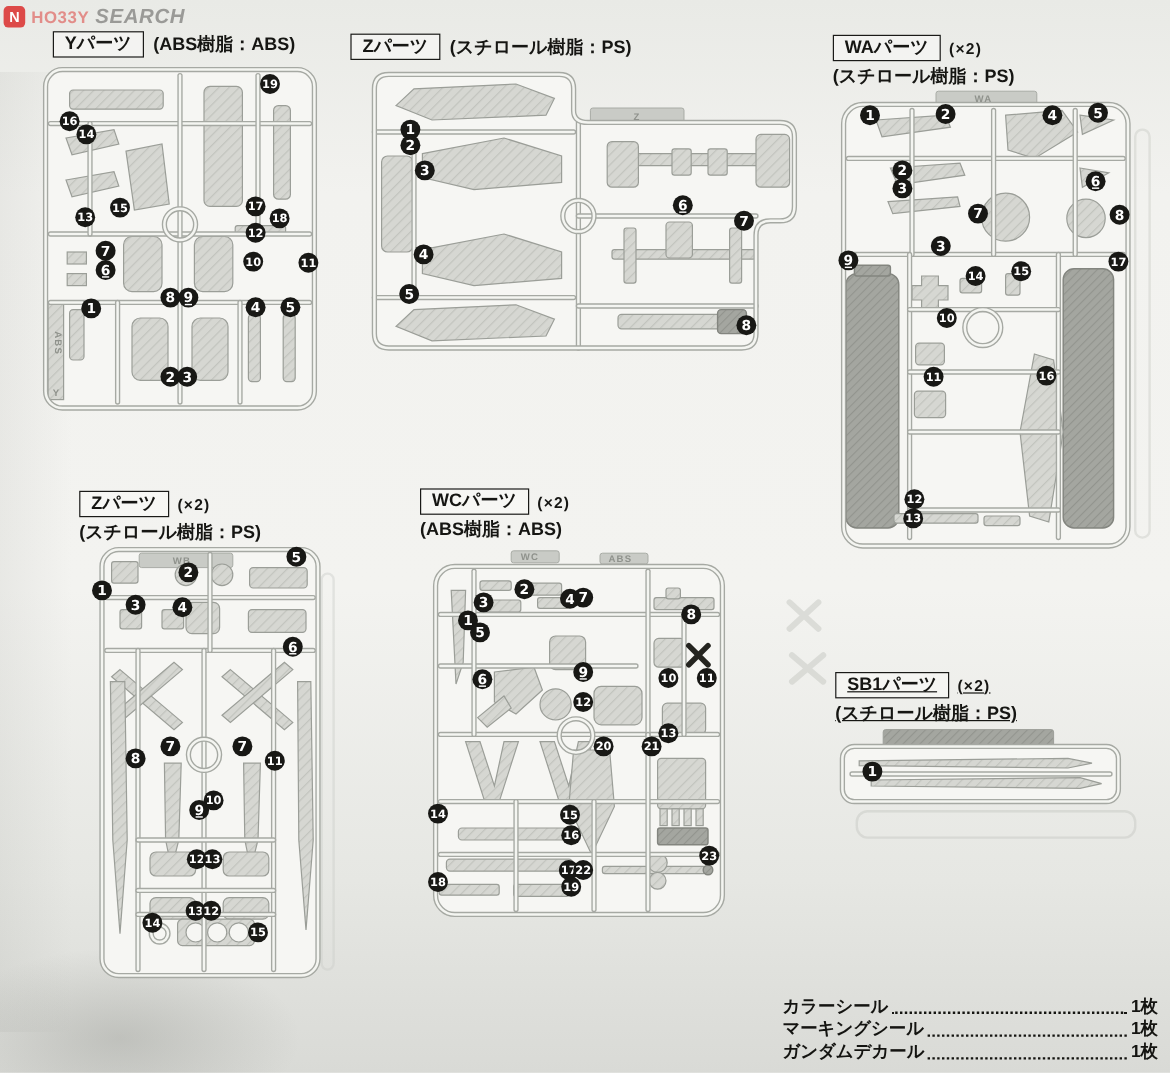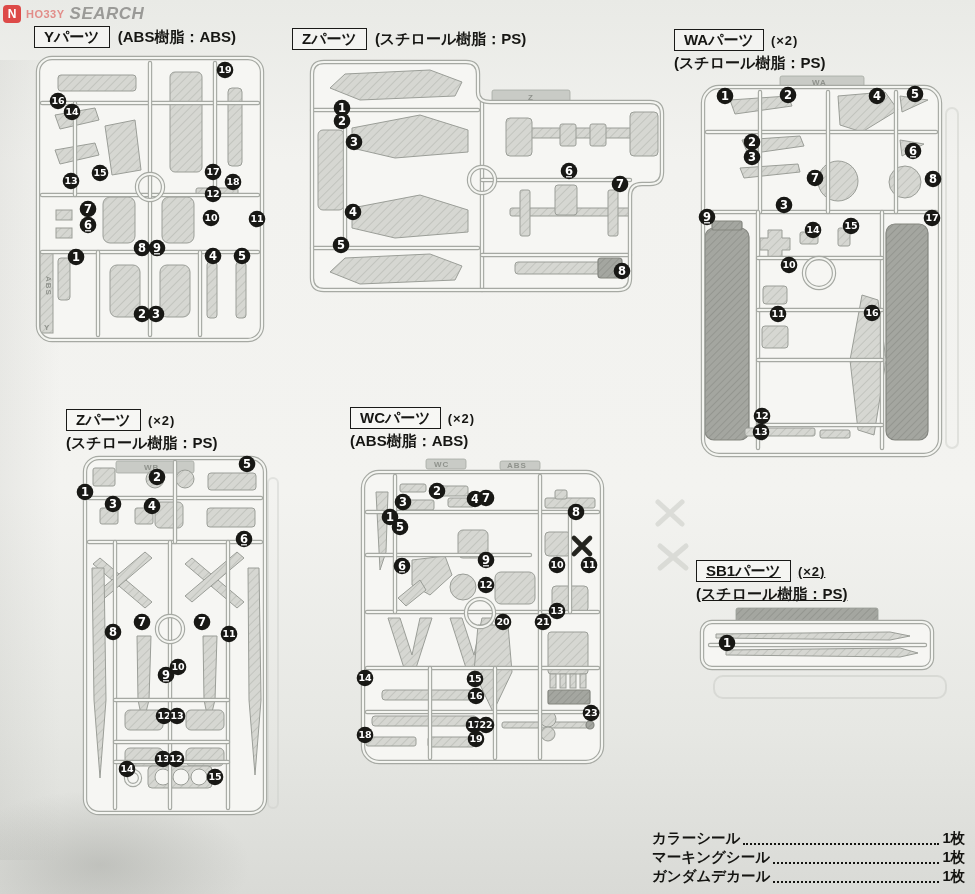--- a/index.html
+++ b/index.html
@@ -24,21 +24,21 @@
   .marker text{fill:#ffffff;font-family:"DejaVu Sans",sans-serif;font-weight:bold;text-anchor:middle;}
   .mu{stroke:#ffffff;stroke-width:1.2;}
   .xmark{stroke:#24241f;stroke-width:4.6;stroke-linecap:round;fill:none;}
   .ghost{stroke:#cdcfca;fill:none;stroke-width:2;}
   .ghostx{stroke:#c9cbc5;stroke-width:5;stroke-linecap:round;fill:none;opacity:.55;}
   .white{fill:#f6f6f3;stroke:#9b9e98;stroke-width:1;}
 
   .logo{position:absolute;left:3px;top:4px;display:flex;align-items:center;gap:5px;}
   .logo-icon{width:18px;height:18px;background:#dd4a48;border-radius:4px;color:#fff;
       font-weight:bold;font-size:12px;display:flex;align-items:center;justify-content:center;}
-  .logo-hobby{color:#e28d89;font-weight:bold;font-size:11px;letter-spacing:.5px;}
+  .logo-hobby{color:#e28d89;font-weight:bold;font-size:14px;letter-spacing:.5px;}
   .logo-search{color:#9a9a97;font-weight:bold;font-size:17px;letter-spacing:.5px;font-style:italic;}
 
   .runner-label{position:absolute;color:#161613;}
   .lrow{display:flex;align-items:center;}
   .lbox{display:inline-block;border:1.5px solid #1a1a18;padding:0 9px;font-size:15px;
       font-weight:600;line-height:20px;background:rgba(250,250,248,.55);white-space:nowrap;}
   .lmult{font-size:13px;font-weight:700;margin-left:7px;letter-spacing:1px;white-space:nowrap;}
   .lmat{font-size:15px;font-weight:600;margin-top:3px;white-space:nowrap;}
   .inline .lmat{margin:0 0 0 8px;}
 
@@ -737,35 +737,35 @@
         </g>
     </g>
   </svg>
 
   <div class="logo">
     <span class="logo-icon">N</span>
     <span class="logo-hobby">HO33Y</span>
     <span class="logo-search">SEARCH</span>
   </div>
 
-  <div class="runner-label inline" style="left:34px;top:26px;">
+  <div class="runner-label inline" style="left:44px;top:26px;">
     <div class="lrow">
       <span class="lbox">Yパーツ</span>
       <span class="lmat">(ABS樹脂：ABS)</span>
     </div>
   </div>
 
   <div class="runner-label inline" style="left:292px;top:28px;">
     <div class="lrow">
       <span class="lbox">Zパーツ</span>
       <span class="lmat">(スチロール樹脂：PS)</span>
     </div>
   </div>
 
-  <div class="runner-label" style="left:674px;top:29px;">
+  <div class="runner-label" style="left:694px;top:29px;">
     <div class="lrow">
       <span class="lbox">WAパーツ</span>
       <span class="lmult">(×2)</span>
     </div>
     <div class="lmat">(スチロール樹脂：PS)</div>
   </div>
 
   <div class="runner-label" style="left:66px;top:409px;">
     <div class="lrow">
       <span class="lbox">Zパーツ</span>

